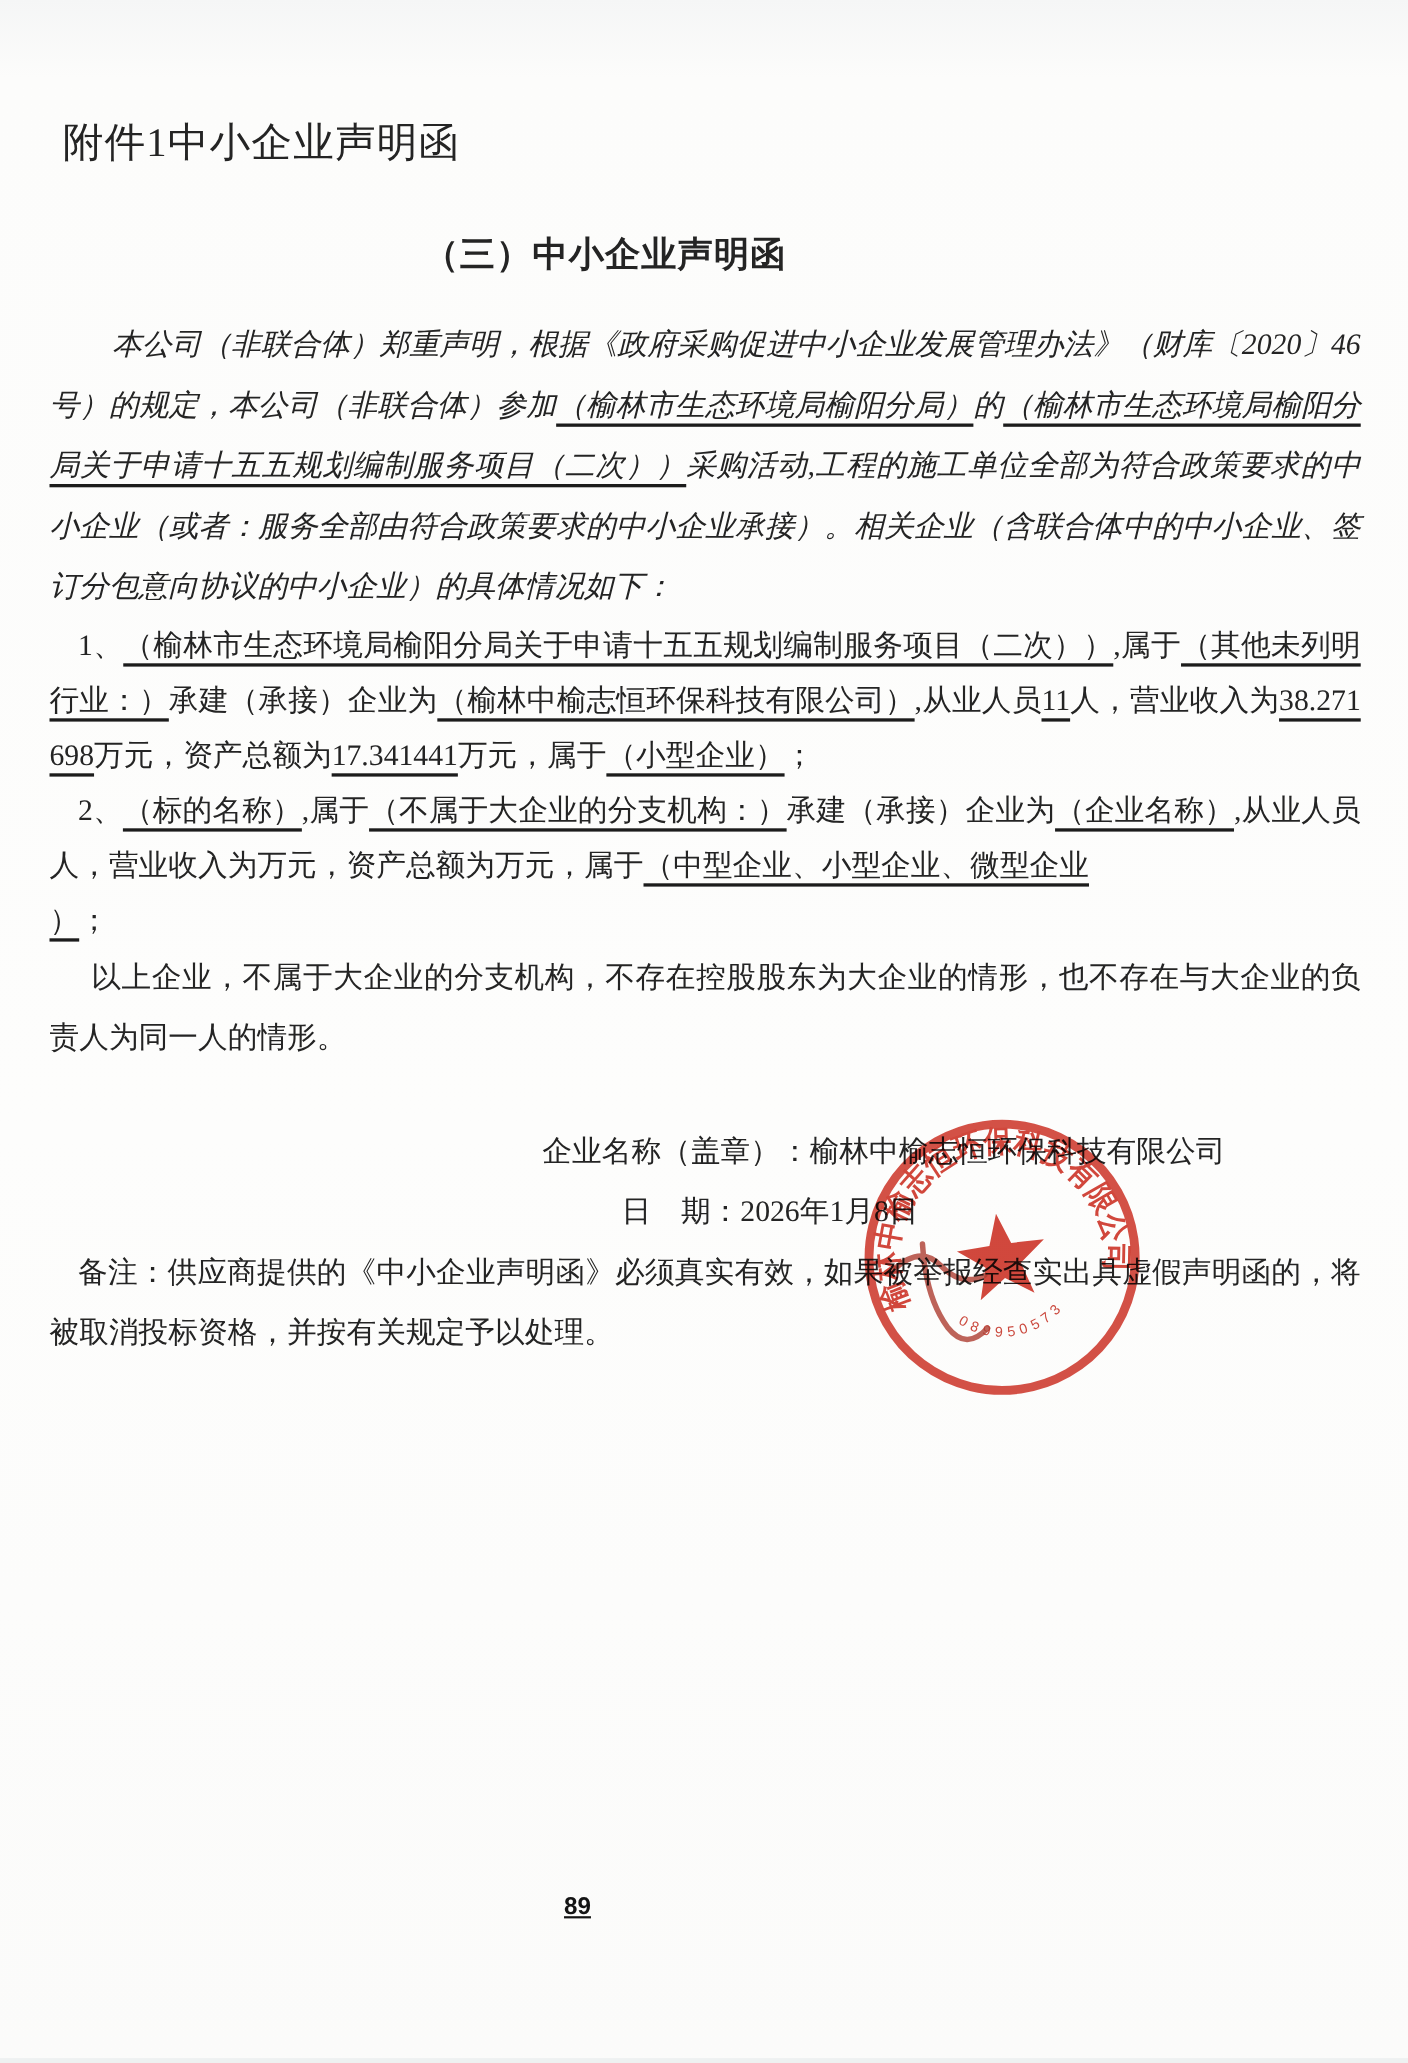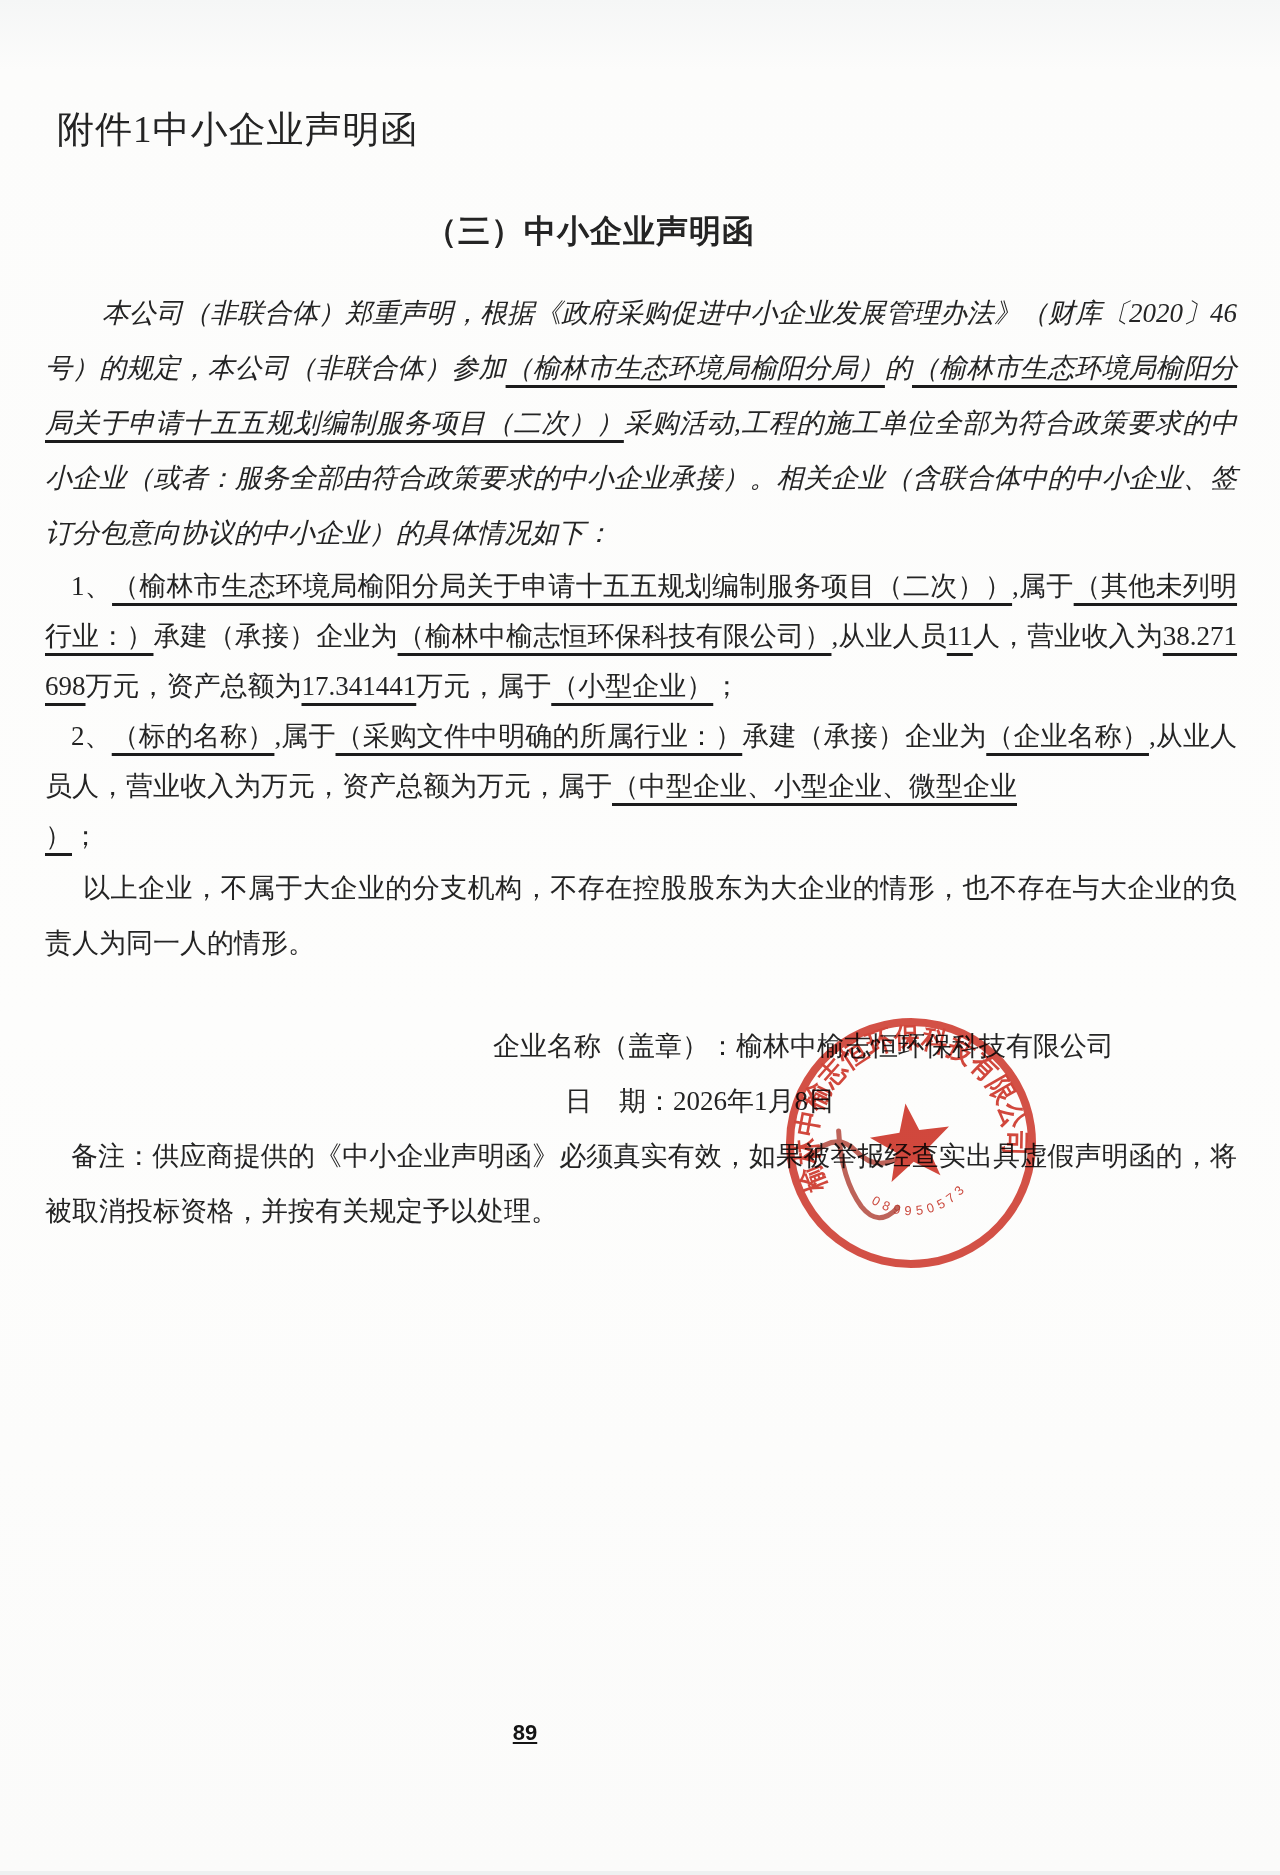--- a/index.html
+++ b/index.html
@@ -9,21 +9,21 @@
     overflow:hidden;
     font-family:"Liberation Serif","DejaVu Serif",serif;
     color:#242424;
   }
   .attach-heading {
     position:absolute; left:57px; top:105px;
     font-size:37px; letter-spacing:1px; white-space:nowrap;
   }
   .doc-title {
     position:absolute; left:0; top:210px; width:1100px; margin:0;
-    text-align:center; font-size:32px; font-weight:700; letter-spacing:1px;padding-left:40px;
+    text-align:center; font-size:32px; font-weight:700; letter-spacing:1px;
   }
   .content {
     position:absolute; left:45px; top:286px; width:1192px;
     font-size:27px; line-height:55px;
     text-align:justify; word-break:break-all;
   }
   p.para { margin:0; padding:0; }
   .i-lg { text-indent:57px;font-style:italic; }
   .i-md { text-indent:38px; }
   .i-sm { text-indent:26px; }
@@ -63,21 +63,21 @@
   <div class="attach-heading">附件1中小企业声明函</div>
 
   <h1 class="doc-title">（三）中小企业声明函</h1>
 
   <div class="content">
 
     <p class="para i-lg"><span>本公司（非联合体）郑重声明，根据《政府采购促进中小企业发展管理办法》（财库〔2020〕46号）的规定，本公司（非联合体）参加</span><span class="ul">（榆林市生态环境局榆阳分局）</span><span>的</span><span class="ul">（榆林市生态环境局榆阳分局关于申请十五五规划编制服务项目（二次））</span><span>采购活动,工程的施工单位全部为符合政策要求的中小企业（或者：服务全部由符合政策要求的中小企业承接）。相关企业（含联合体中的中小企业、签订分包意向协议的中小企业）的具体情况如下：</span></p>
 
     <p class="para i-sm item mt8"><span>1、</span><span class="ul">（榆林市生态环境局榆阳分局关于申请十五五规划编制服务项目（二次））</span><span>,属于</span><span class="ul">（其他未列明行业：）</span><span>承建（承接）企业为</span><span class="ul">（榆林中榆志恒环保科技有限公司）</span><span>,从业人员</span><span class="ul">11</span><span>人，营业收入为</span><span class="ul">38.271698</span><span>万元，资产总额为</span><span class="ul">17.341441</span><span>万元，属于</span><span class="ul">（小型企业）</span><span>；</span></p>
 
-    <p class="para i-sm item"><span>2、</span><span class="ul">（标的名称）</span><span>,属于</span><span class="ul">（采购文件中明确的所属行业：）</span><span>承建（承接）企业为</span><span class="ul">（企业名称）</span><span>,从业人员人，营业收入为万元，资产总额为万元，属于</span><span class="ul">（中型企业、小型企业、微型企业</span><br><span class="ul">）</span><span>；</span></p>
+    <p class="para i-sm item"><span>2、</span><span class="ul">（标的名称）</span><span>,属于</span><span class="ul">（不属于大企业的分支机构：）</span><span>承建（承接）企业为</span><span class="ul">（企业名称）</span><span>,从业人员人，营业收入为万元，资产总额为万元，属于</span><span class="ul">（中型企业、小型企业、微型企业</span><br><span class="ul">）</span><span>；</span></p>
 
     <p class="para i-md">以上企业，不属于大企业的分支机构，不存在控股股东为大企业的情形，也不存在与大企业的负责人为同一人的情形。</p>
 
 
     <div class="sig-block">
       <div class="sig-company">企业名称（盖章）：榆林中榆志恒环保科技有限公司</div>
       <div class="sig-date">日　期：2026年1月8日</div>
     </div>
 
 

